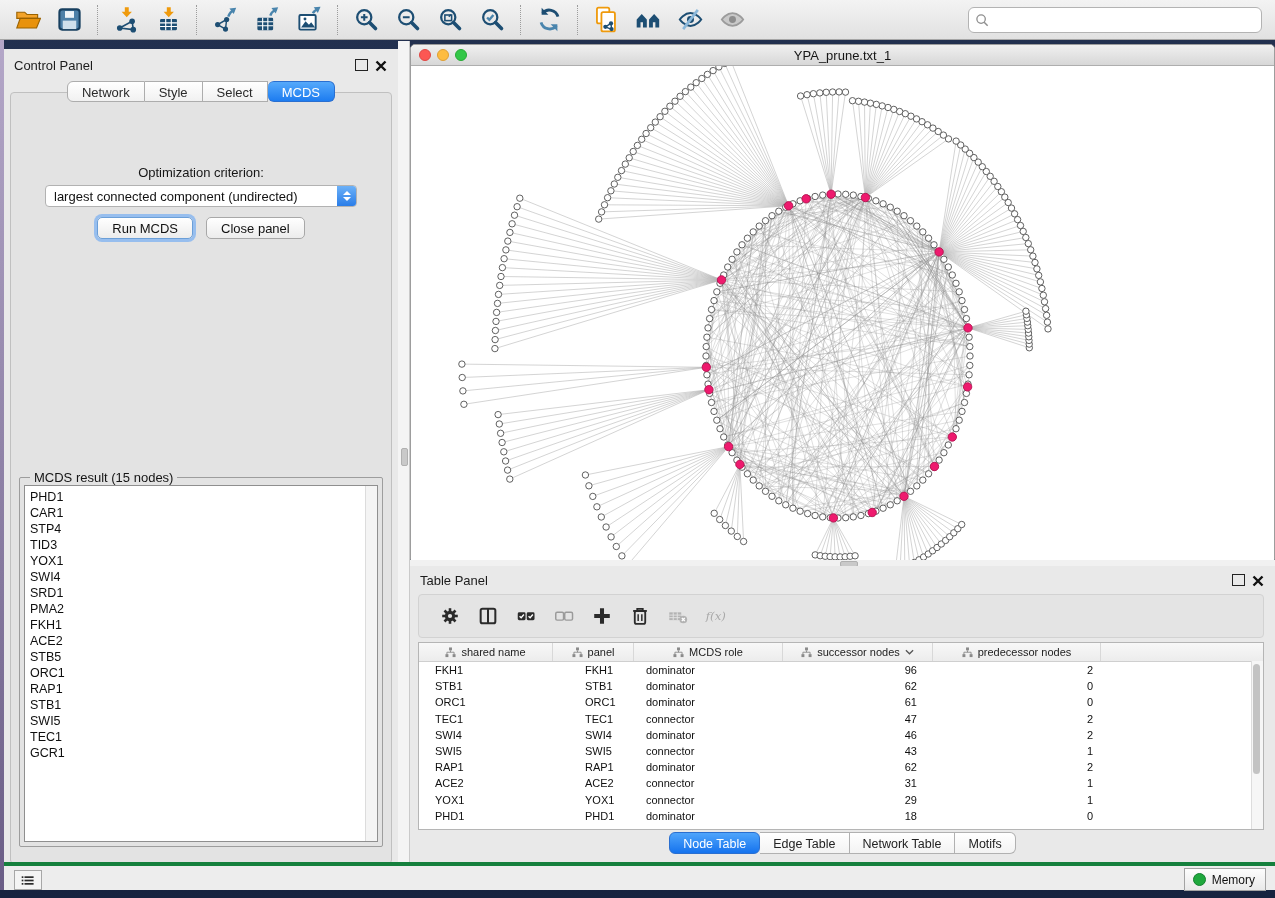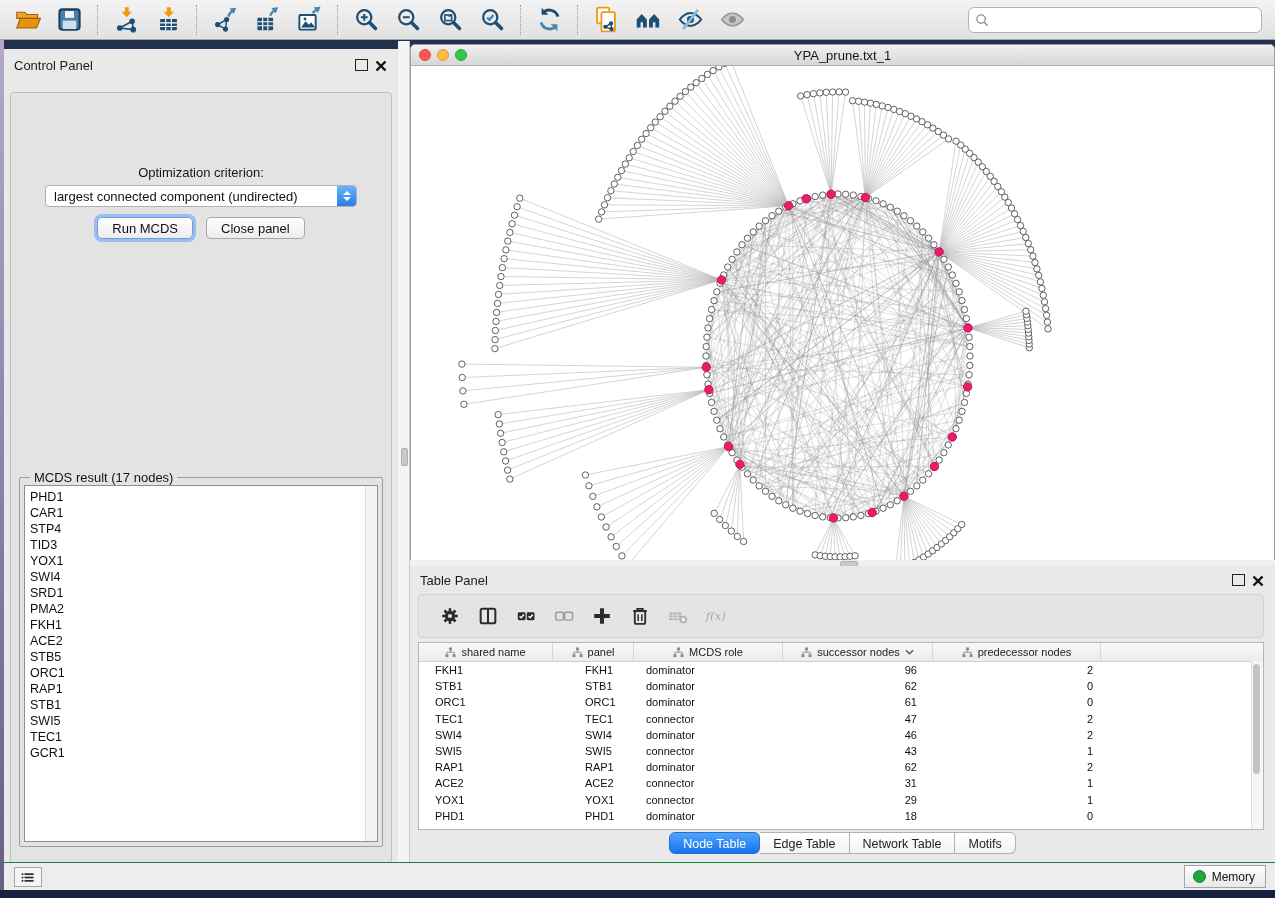--- a/index.html
+++ b/index.html
@@ -123,21 +123,21 @@
   .tbl-thumb{position:absolute;left:1px;top:3px;width:7px;height:110px;border-radius:4px;
     background:#c3c3c3;cursor:grab}
   .bottom-tabs{position:absolute;left:0;right:0;top:266px;display:flex;justify-content:center}
   .bt-tab{height:22px;line-height:22px;padding:0 13px;font-size:12.5px;color:#222;
     background:linear-gradient(#ffffff,#f3f3f3);border:1px solid #b1b1b1;border-left:none;cursor:pointer}
   .bt-tab:first-child{border-left:1px solid #b1b1b1;border-radius:6px 0 0 6px}
   .bt-tab:last-child{border-radius:0 6px 6px 0}
   .bt-tab.active{background:linear-gradient(#4fa5fb,#1573ee);color:#fff;border-color:#2a6fd0;border-radius:6px}
   
   .status-bar{position:absolute;left:4px;top:862px;width:1271px;height:28px;background:#ededed;
-    border-top:1px solid #15803d;box-sizing:border-box}
+    border-top:4px solid #15803d;box-sizing:border-box}
   .list-btn{position:absolute;left:10px;top:4px;width:28px;height:20px;background:#f4f4f4;
     border:1px solid #a7a7a7;display:flex;align-items:center;justify-content:center;cursor:pointer}
   .memory-btn{position:absolute;right:9px;top:2px;height:23px;padding:0 10px 0 8px;
     background:linear-gradient(#fdfdfd,#e9e9e9);border:1px solid #a3a3a3;
     display:flex;align-items:center;gap:6px;font-size:12px;color:#111;cursor:pointer;
     font-family:"Liberation Sans",sans-serif}
   .mem-dot{width:11px;height:11px;border-radius:50%;background:#1fa83d;border:1px solid #158030}
 </style>
 </head>
 <body>
@@ -298,21 +298,21 @@
       <span class="stepper">
           <i class="up"></i>
           <i class="dn"></i>
         </span>
     </div>
     <div class="btn-row">
       <button class="mac-btn focused">Run MCDS</button>
       <button class="mac-btn">Close panel</button>
     </div>
     <div class="result-group">
-      <span class="result-title">MCDS result (17 nodes)</span>
+      <span class="result-title">MCDS result (15 nodes)</span>
       <div class="result-list">
         <div class="result-items" id="result-items">
             <div class="result-item">PHD1</div>
             <div class="result-item">CAR1</div>
             <div class="result-item">STP4</div>
             <div class="result-item">TID3</div>
             <div class="result-item">YOX1</div>
             <div class="result-item">SWI4</div>
             <div class="result-item">SRD1</div>
             <div class="result-item">PMA2</div>
@@ -323,20 +323,26 @@
             <div class="result-item">RAP1</div>
             <div class="result-item">STB1</div>
             <div class="result-item">SWI5</div>
             <div class="result-item">TEC1</div>
             <div class="result-item">GCR1</div>
           </div>
         <div class="result-scroll"></div>
       </div>
     </div>
   </div>
+  <div class="ctrl-tabs" id="ctrl-tabs">
+      <button class="seg-tab">Network</button>
+      <button class="seg-tab">Style</button>
+      <button class="seg-tab">Select</button>
+      <button class="seg-tab active">MCDS</button>
+    </div>
 </div>
 
 <div class="split-v">
     <div class="grip"></div>
   </div>
 <div class="split-h">
     <div class="grip"></div>
   </div>
 
 <div class="net-window">

